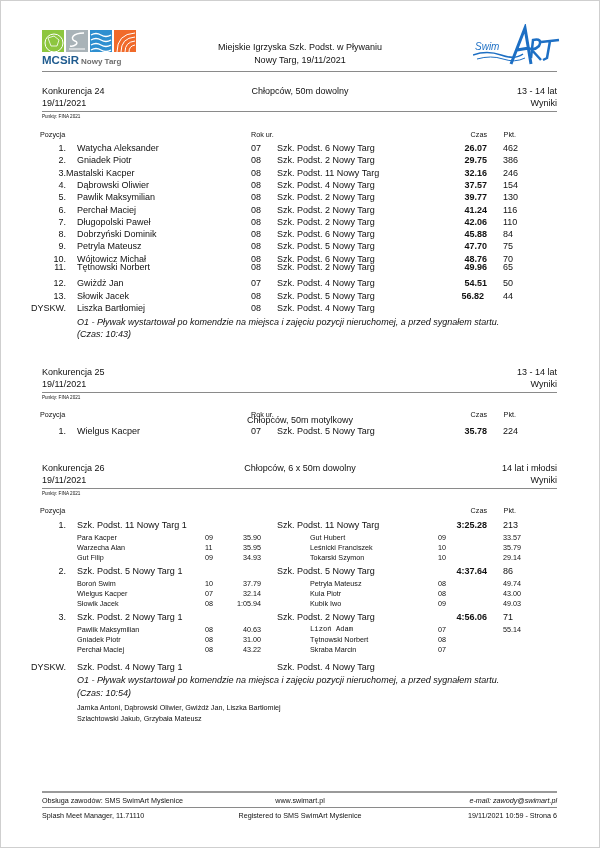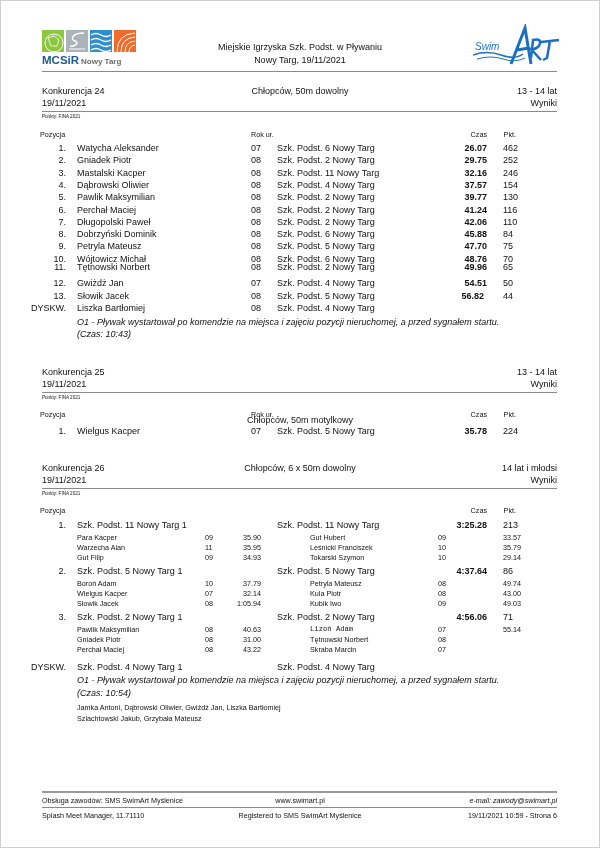--- a/index.html
+++ b/index.html
@@ -93,25 +93,25 @@
       <span style="left:277px;">Szk. Podst. 6 Nowy Targ</span>
       <span class="b" style="right:113px;">26.07</span>
       <span style="left:503px;">462</span>
     </div>
     <div class="row t11" style="top: 155.3px;">
       <span class="r" style="right:534px;">2.</span>
       <span style="left:77px;">Gniadek Piotr</span>
       <span style="left:251px;">08</span>
       <span style="left:277px;">Szk. Podst. 2 Nowy Targ</span>
       <span class="b" style="right:113px;">29.75</span>
-      <span style="left:503px;">252</span>
+      <span style="left:503px;">386</span>
     </div>
     <div class="row t11" style="top: 167.6px;">
       <span class="r" style="right:534px;">3.</span>
-      <span style="left:77px;">Mastalski Kacper</span>
+      <span style="left:66px;">Mastalski Kacper</span>
       <span style="left:251px;">08</span>
       <span style="left:277px;">Szk. Podst. 11 Nowy Targ</span>
       <span class="b" style="right:113px;">32.16</span>
       <span style="left:503px;">246</span>
     </div>
     <div class="row t11" style="top: 179.9px;">
       <span class="r" style="right:534px;">4.</span>
       <span style="left:77px;">Dąbrowski Oliwier</span>
       <span style="left:251px;">08</span>
       <span style="left:277px;">Szk. Podst. 4 Nowy Targ</span>
@@ -273,21 +273,21 @@
       <span class="r" style="right:79px;">29.14</span>
     </div>
     <div class="row t11" style="top: 566px;">
       <span class="r" style="right:534px;">2.</span>
       <span style="left:77px;">Szk. Podst. 5 Nowy Targ 1</span>
       <span style="left:277px;">Szk. Podst. 5 Nowy Targ</span>
       <span class="b" style="right:113px;">4:37.64</span>
       <span style="left:503px;">86</span>
     </div>
     <div class="row t7" style="top: 579px;">
-      <span style="left:77px;">Boroń Adam</span>
+      <span style="left:77px;">Boroń Swim</span>
       <span style="left:205px;">10</span>
       <span class="r" style="right:339px;">37.79</span>
       <span style="left:310px;">Petryla Mateusz</span>
       <span style="left:438px;">08</span>
       <span class="r" style="right:79px;">49.74</span>
     </div>
     <div class="row t7" style="top: 589.2px;">
       <span style="left:77px;">Wielgus Kacper</span>
       <span style="left:205px;">07</span>
       <span class="r" style="right:339px;">32.14</span>

